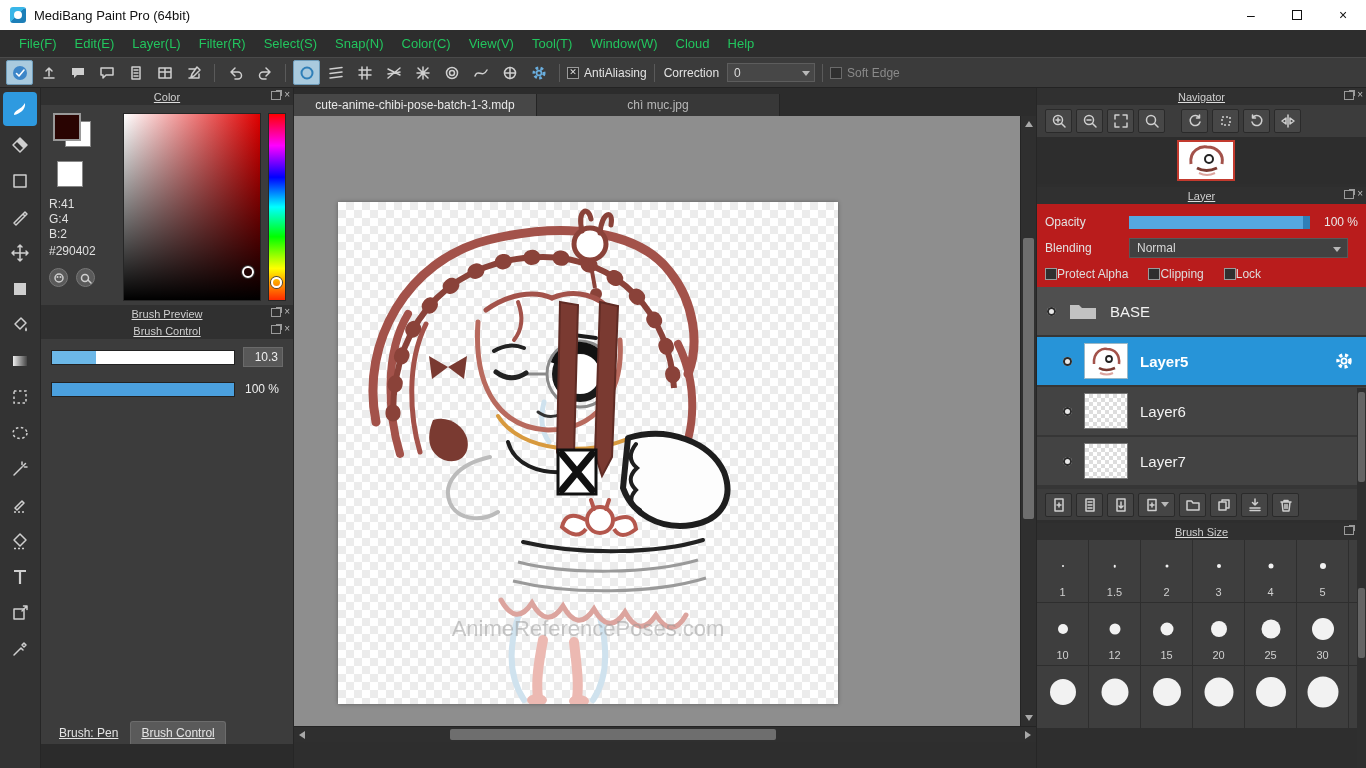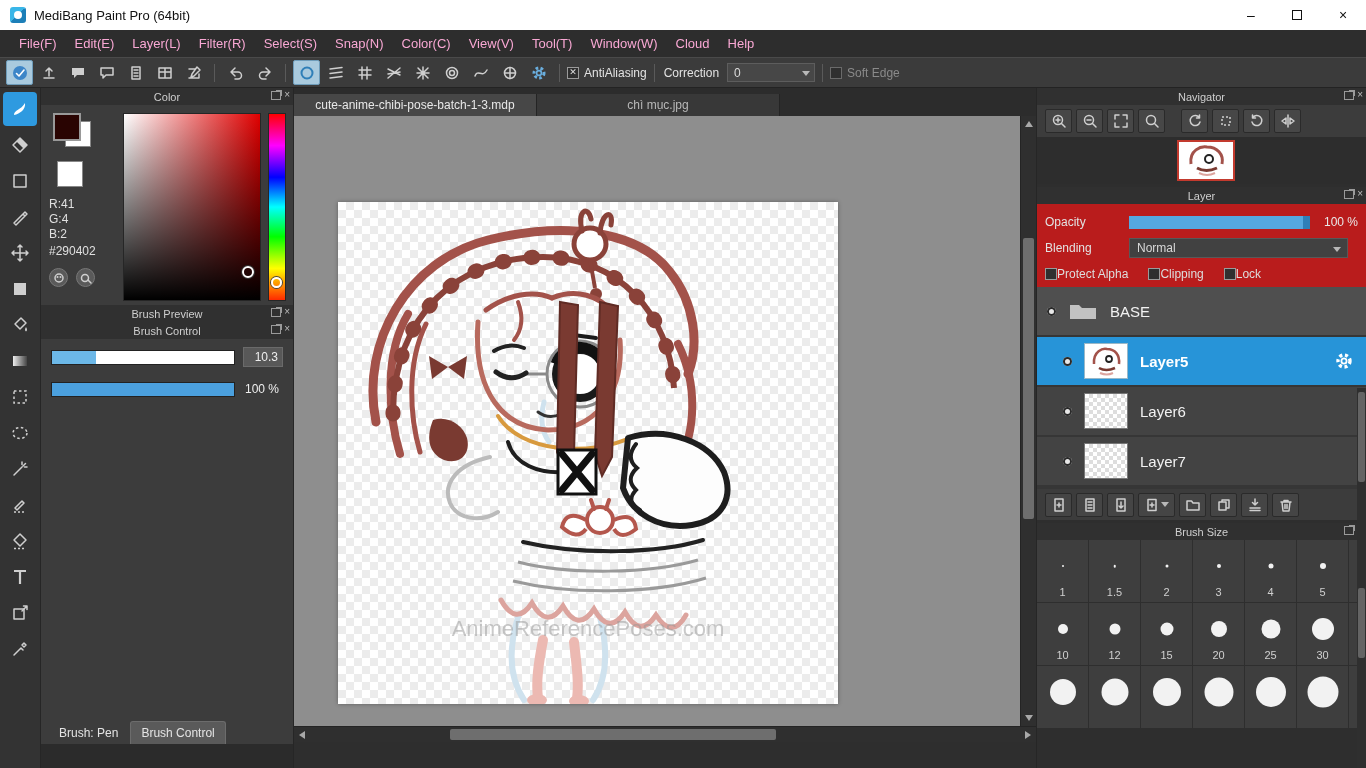--- a/index.html
+++ b/index.html
@@ -11,21 +11,21 @@
 .titlebar{height:30px;background:#ffffff;color:#111;display:flex;align-items:center;flex:0 0 auto;}
 .app-icon{width:16px;height:16px;margin:0 8px 0 10px;border-radius:3px;background:linear-gradient(135deg,#39b6e8 0 50%,#1d7fb8 50% 100%);position:relative;}
 .app-icon::after{content:"";position:absolute;left:4px;top:4px;width:8px;height:8px;border-radius:50%;background:#fff;}
 .title-text{font-size:13px;}
 .win-controls{margin-left:auto;display:flex;height:100%;}
 .win-btn{width:46px;display:flex;align-items:center;justify-content:center;font-size:14px;color:#111;}
 .max-glyph{width:10px;height:10px;border:1px solid #111;}
 
 
 .menubar{height:27px;background:#2d2d2d;display:flex;align-items:center;padding-left:10px;flex:0 0 auto;}
-.menu-item{padding:4px 9px;font-size:13px;color:#f9a8d4;}
+.menu-item{padding:4px 9px;font-size:13px;color:#22c55e;}
 
 
 .toolbar{height:31px;background:#3b3b3b;border-top:1px solid #4a4a4a;border-bottom:1px solid #232323;display:flex;align-items:center;padding-left:6px;gap:2px;flex:0 0 auto;}
 .tb-btn{width:27px;height:25px;display:flex;align-items:center;justify-content:center;border-radius:2px;}
 .tb-btn.selected{background:#a9cade;border:1px solid #6e9cba;}
 .tb-sep{width:1px;height:18px;background:#5a5a5a;margin:0 5px;}
 .tb-check{display:flex;align-items:center;gap:5px;font-size:12px;color:#e2e2e2;}
 .cb{width:12px;height:12px;border:1px solid #9a9a9a;background:#2f2f2f;display:flex;align-items:center;justify-content:center;font-size:9px;line-height:1;color:#ddd;}
 .tb-dd{width:88px;height:19px;background:#474747;border:1px solid #5d5d5d;display:flex;align-items:center;padding-left:6px;color:#ddd;position:relative;}
 .tb-dd .dd-arrow{position:absolute;right:4px;top:7px;}
@@ -35,21 +35,21 @@
 
 .main{flex:1;display:flex;min-height:0;}
 
 
 .toolstrip{width:40px;background:#333333;display:flex;flex-direction:column;align-items:center;padding-top:4px;flex:0 0 auto;}
 .tool{width:34px;height:34px;margin-bottom:2px;display:flex;align-items:center;justify-content:center;border-radius:4px;}
 .tool.selected{background:#2e9ae0;}
 
 
 .left-panel{width:254px;background:#3c3c3c;border-left:1px solid #262626;border-right:1px solid #262626;display:flex;flex-direction:column;flex:0 0 auto;}
-.panel-header{height:17px;background:#303030;display:flex;align-items:center;justify-content:center;position:relative;flex:0 0 auto;}
+.panel-header{height:17px;background:#303030;display:flex;align-items:center;justify-content:center;position:relative;flex:0 0 auto;text-decoration:underline;}
 .panel-title{font-size:11px;color:#cfcfcf;}
 .ph-icons{position:absolute;right:3px;top:2px;display:flex;gap:3px;align-items:center;}
 .ph-pop{width:10px;height:9px;border:1px solid #9a9a9a;position:relative;}
 .ph-pop::after{content:"";position:absolute;right:-2px;top:-2px;width:5px;height:5px;border-top:1px solid #9a9a9a;border-right:1px solid #9a9a9a;}
 .ph-x{font-size:10px;color:#bbb;line-height:1;}
 
 .color-body{display:flex;padding:8px 6px 4px 8px;flex:0 0 auto;}
 .color-left{width:74px;display:flex;flex-direction:column;}
 .swatch-wrap{position:relative;height:84px;}
 .sw-back{position:absolute;left:16px;top:8px;width:26px;height:26px;background:#fff;border:1px solid #888;}
@@ -74,21 +74,21 @@
 .bc-body{padding:8px 10px 4px 10px;flex:0 0 auto;}
 .bc-row{display:flex;align-items:center;margin-bottom:12px;}
 .slider{flex:1;height:15px;background:#fff;border:1px solid #222;position:relative;}
 .slider .fill{position:absolute;left:0;top:0;bottom:0;background:#6cb8e8;}
 .slider .fill2{background:#4ba0de;}
 .bc-val{width:40px;height:20px;margin-left:8px;background:#585858;border:1px solid #6a6a6a;color:#eee;display:flex;align-items:center;justify-content:flex-end;padding-right:4px;font-size:12px;}
 .bc-val.plain{background:none;border:none;}
 
 .lp-spacer{flex:1;background:#3c3c3c;}
 .bottom-tabs{height:25px;display:flex;align-items:flex-end;padding-left:8px;gap:2px;flex:0 0 auto;}
-.btab{padding:4px 10px;font-size:12px;color:#e4e4e4;}
+.btab{padding:4px 10px;font-size:12px;color:#e4e4e4;text-decoration:underline;}
 .btab.raised{background:#5a5a5a;border:1px solid #6c6c6c;border-bottom:none;border-radius:3px 3px 0 0;}
 .lp-bottom{height:24px;background:#2b2b2b;flex:0 0 auto;}
 
 
 .canvas-area{flex:1;display:flex;flex-direction:column;min-width:0;background:#15803d;}
 .doc-tabbar{height:28px;display:flex;align-items:flex-end;background:#2c2c2c;flex:0 0 auto;}
 .doc-tab{width:243px;height:22px;display:flex;align-items:center;justify-content:center;font-size:12px;border-right:1px solid #242424;}
 .doc-tab.active{background:#474747;color:#e8e8e8;}
 .doc-tab.inactive{background:#383838;color:#b8b8b8;}
 .viewport{flex:1;position:relative;background:#8e8e8e;overflow:hidden;}

